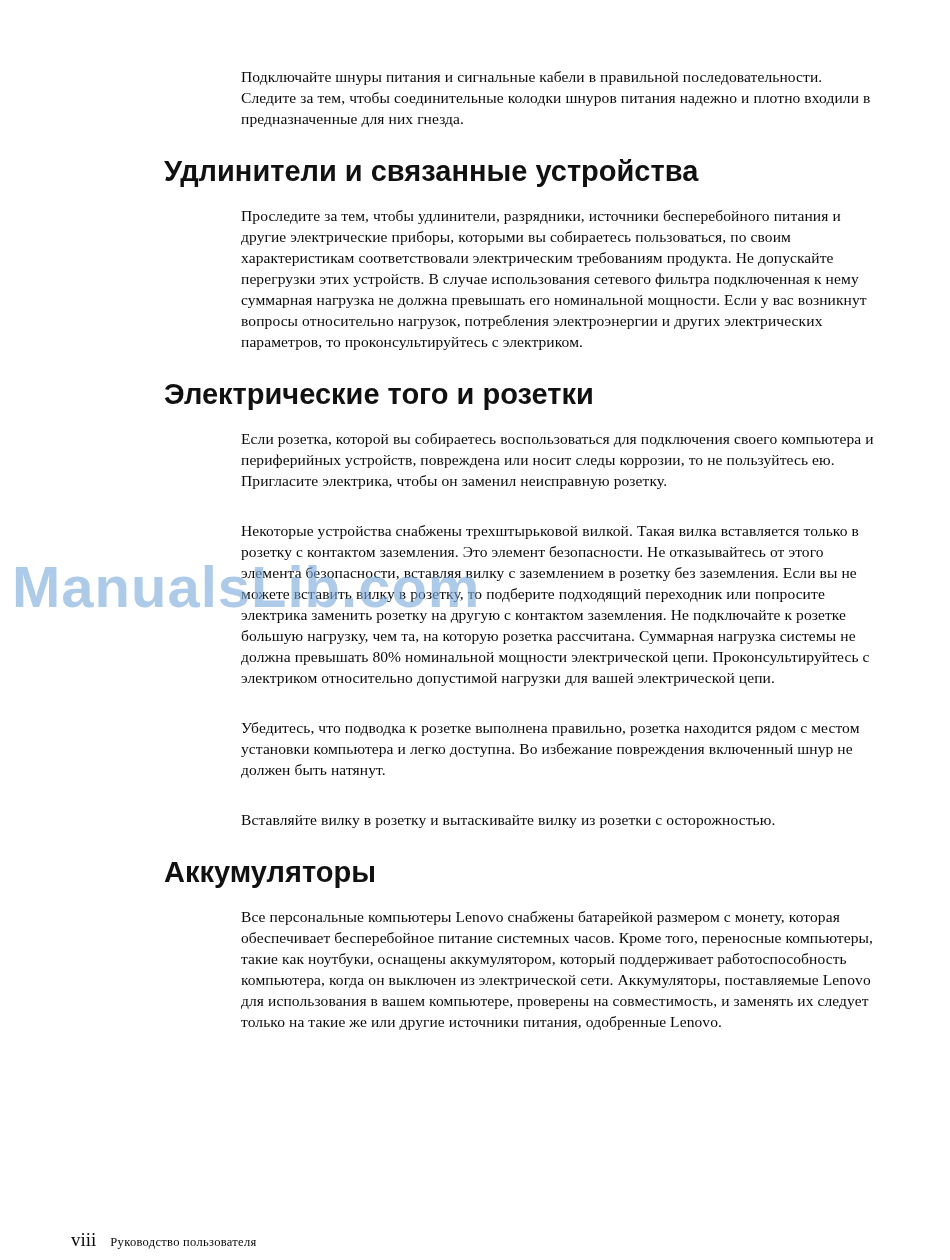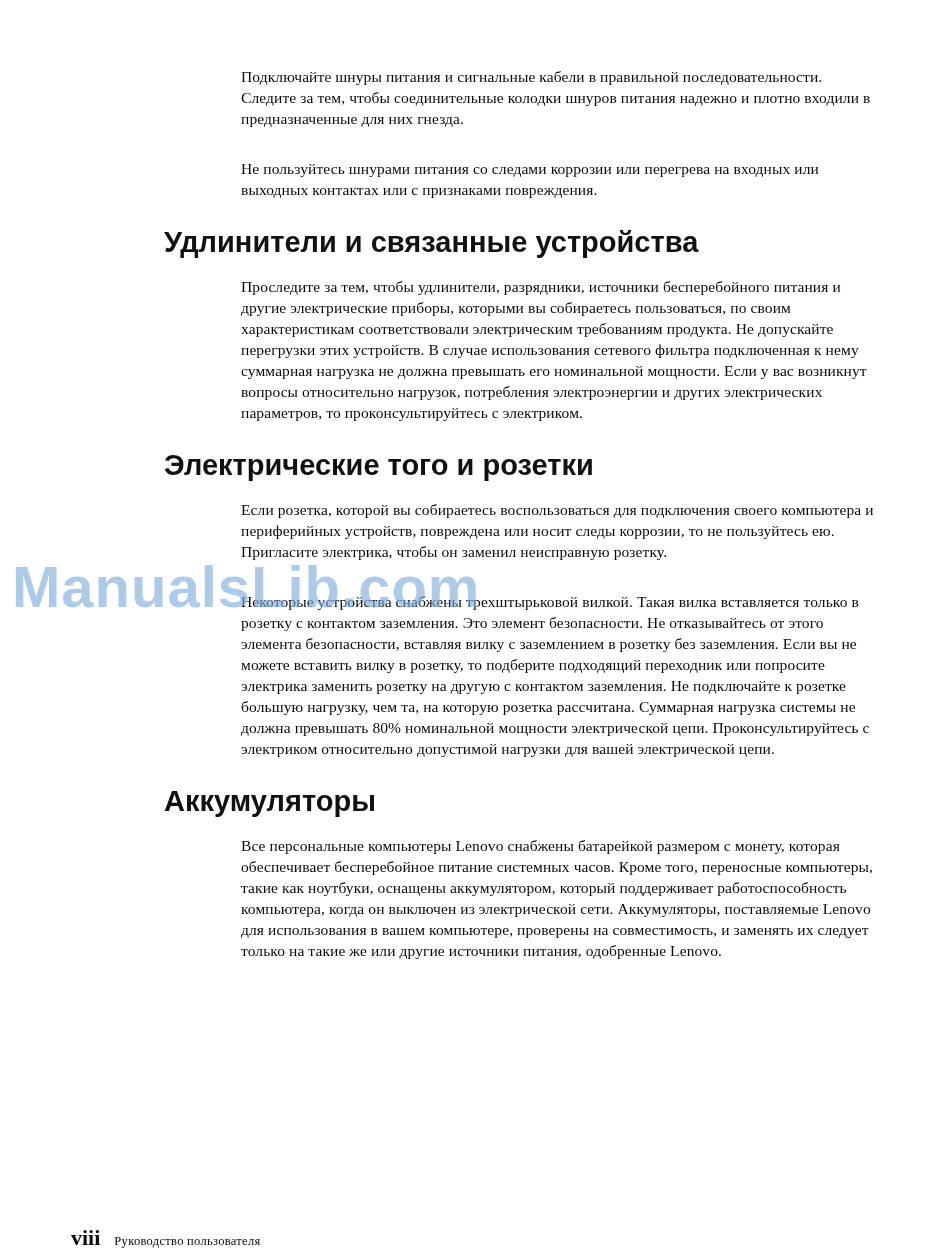--- a/index.html
+++ b/index.html
@@ -59,47 +59,48 @@
     .footer {
       position: absolute;
       left: 55px;
       bottom: 9px;
       display: flex;
       align-items: baseline;
     }
 
     .page-num {
       font-family: "Liberation Serif", serif;
-      font-weight: bold;
-      font-size: 22px;
+      font-weight: normal;
+      font-size: 19px;
     }
 
     .footer-title {
       font-family: "Liberation Serif", serif;
       font-size: 12.5px;
       margin-left: 6px;
       letter-spacing: 0.3px;
     }
   </style>
 </head>
 <body>
 
 <div class="page">
 
   <div class="content">
 
     <p class="body-text">Подключайте шнуры питания и сигнальные кабели в правильной последовательности. Следите за тем, чтобы соединительные колодки шнуров питания надежно и плотно входили в предназначенные для них гнезда.</p>
-    <p class="body-text">Не пользуйтесь шнурами питания со следами коррозии или перегрева на входных или выходных контактах или с признаками повреждения.</p>
 
     <h2 class="section-heading">Удлинители и связанные устройства</h2>
     <p class="body-text">Проследите за тем, чтобы удлинители, разрядники, источники бесперебойного питания и другие электрические приборы, которыми вы собираетесь пользоваться, по своим характеристикам соответствовали электрическим требованиям продукта. Не допускайте перегрузки этих устройств. В случае использования сетевого фильтра подключенная к нему суммарная нагрузка не должна превышать его номинальной мощности. Если у вас возникнут вопросы относительно нагрузок, потребления электроэнергии и других электрических параметров, то проконсультируйтесь с электриком.</p>
 
     <h2 class="section-heading">Электрические того и розетки</h2>
     <p class="body-text">Если розетка, которой вы собираетесь воспользоваться для подключения своего компьютера и периферийных устройств, повреждена или носит следы коррозии, то не пользуйтесь ею. Пригласите электрика, чтобы он заменил неисправную розетку.</p>
     <p class="body-text">Некоторые устройства снабжены трехштырьковой вилкой. Такая вилка вставляется только в розетку с контактом заземления. Это элемент безопасности. Не отказывайтесь от этого элемента безопасности, вставляя вилку с заземлением в розетку без заземления. Если вы не можете вставить вилку в розетку, то подберите подходящий переходник или попросите электрика заменить розетку на другую с контактом заземления. Не подключайте к розетке большую нагрузку, чем та, на которую розетка рассчитана. Суммарная нагрузка системы не должна превышать 80% номинальной мощности электрической цепи. Проконсультируйтесь с электриком относительно допустимой нагрузки для вашей электрической цепи.</p>
+    <p class="body-text">Убедитесь, что подводка к розетке выполнена правильно, розетка находится рядом с местом установки компьютера и легко доступна. Во избежание повреждения включенный шнур не должен быть натянут.</p>
+    <p class="body-text">Вставляйте вилку в розетку и вытаскивайте вилку из розетки с осторожностью.</p>
 
     <h2 class="section-heading">Аккумуляторы</h2>
     <p class="body-text">Все персональные компьютеры Lenovo снабжены батарейкой размером с монету, которая обеспечивает бесперебойное питание системных часов. Кроме того, переносные компьютеры, такие как ноутбуки, оснащены аккумулятором, который поддерживает работоспособность компьютера, когда он выключен из электрической сети. Аккумуляторы, поставляемые Lenovo для использования в вашем компьютере, проверены на совместимость, и заменять их следует только на такие же или другие источники питания, одобренные Lenovo.</p>
 
   </div>
 
   <div class="watermark">ManualsLib.com</div>
 
   <div class="footer">
     <span class="page-num">viii</span>

